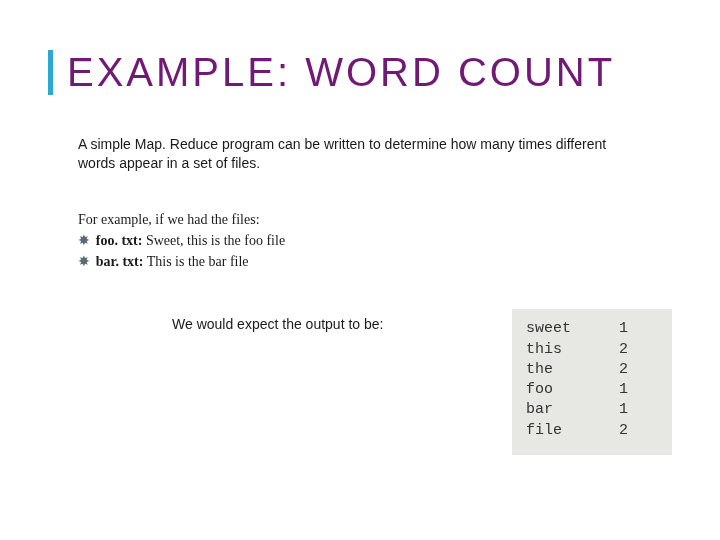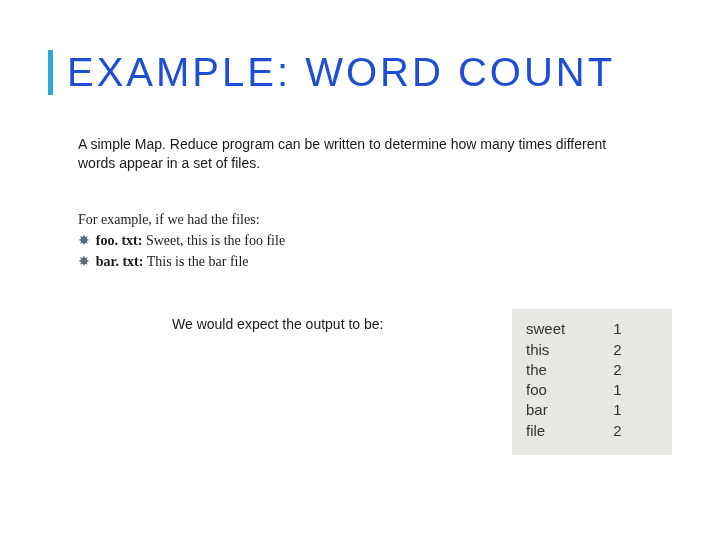--- a/index.html
+++ b/index.html
@@ -22,21 +22,21 @@
   }
   .title-bar {
     width: 5px;
     background: #2aa9d6;
     margin-right: 14px;
   }
   .title {
     font-size: 40px;
     font-weight: 400;
     letter-spacing: 3px;
-    color: #1d4ed8;
+    color: #701a75;
   }
   .content {
     padding-left: 30px;
     font-size: 14px;
     line-height: 1.35;
   }
   .para {
     margin-bottom: 38px;
     max-width: 560px;
   }
@@ -69,20 +69,21 @@
     flex: 0 0 340px;
     padding-top: 6px;
   }
   .table-box {
     background: #e7e8e3;
     padding: 10px 22px 14px 14px;
     min-width: 160px;
   }
   table {
     border-collapse: collapse;
+    font-family: Liberation Mono, monospace;
   }
   td {
     font-size: 15px;
     color: #333;
     padding: 0 0;
     line-height: 1.35;
   }
   td.word { padding-right: 48px; }
   td.count { text-align: left; }
 </style>

